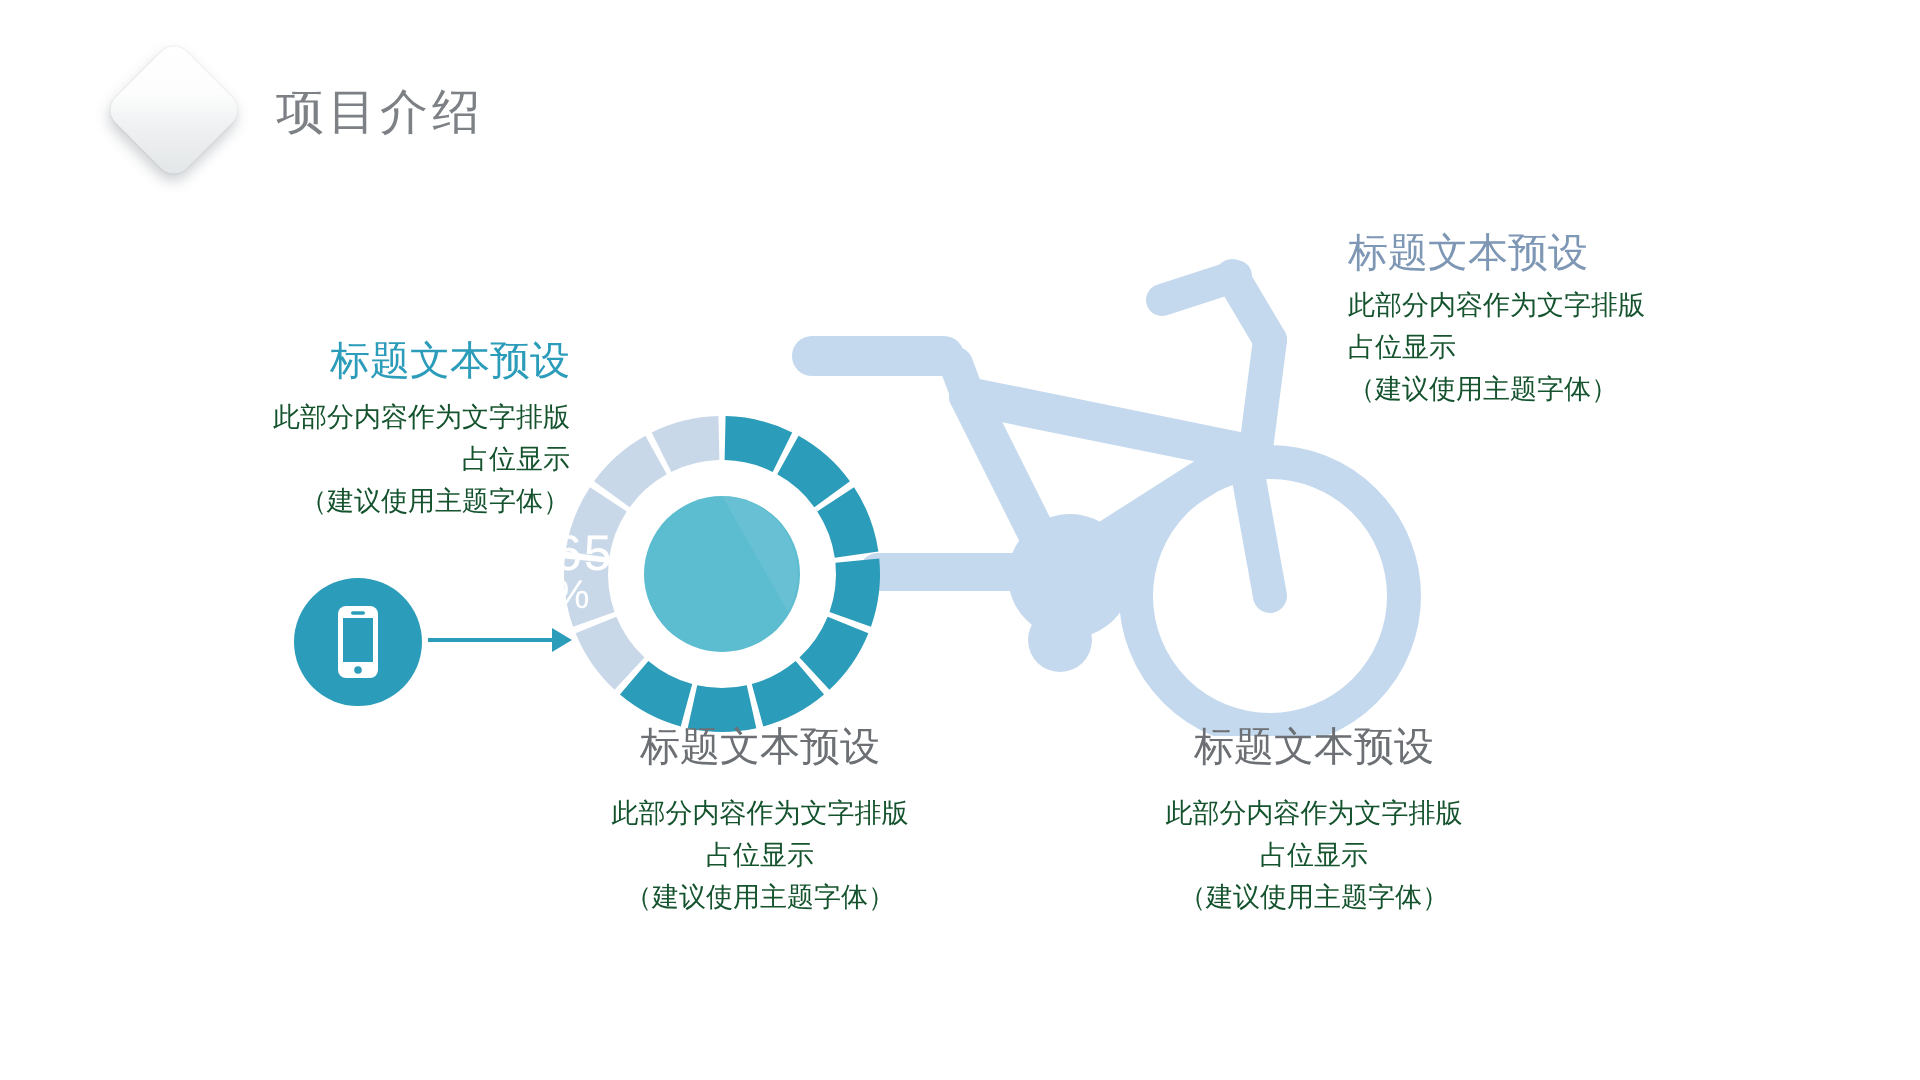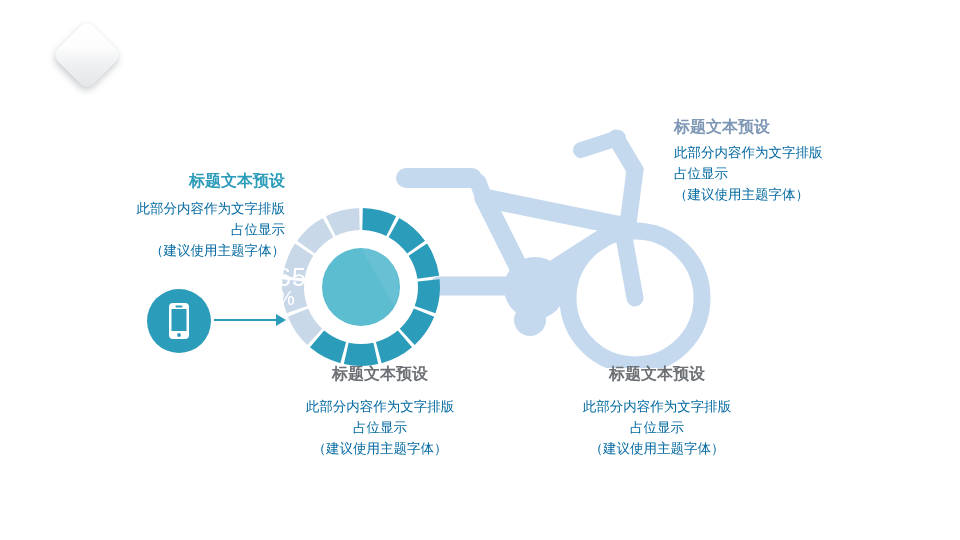--- a/index.html
+++ b/index.html
@@ -49,40 +49,41 @@
   
   #phone-badge {
     position:absolute; left:147px; top:289px; width:64px; height:64px;
     border-radius:50%; background:#2b9cb9;
   }
   #phone-glyph { position:absolute; left:0; top:0; width:64px; height:64px; }
   #flow-arrow { position:absolute; left:214px; top:309px; width:72px; height:22px; }
 
   
   .block { position:absolute; }
-  .block .b-title { font-size:16px; font-weight:bold; line-height:22px; white-space:nowrap; }
-  .block .b-body  { font-size:13.5px; color:#0369a1; line-height:21px; white-space:nowrap; }
+  .block .b-title { font-size:20px; font-weight:normal; line-height:22px; white-space:nowrap; }
+  .block .b-body  { font-size:13.5px; color:#14532d; line-height:21px; white-space:nowrap; }
 
   #block-tl { left:55px;  top:170px; width:230px; text-align:right; }
   #block-tl .b-title { color:#2b9cb9; margin-bottom:6px; }
 
   #block-tr { left:674px; top:116px; width:230px; text-align:left; }
   #block-tr .b-title { color:#7d97b4; margin-bottom:4px; }
 
   #block-bc { left:265px; top:363px; width:230px; text-align:center; }
   #block-bc .b-title { color:#6c7074; margin-bottom:11px; }
 
   #block-br { left:542px; top:363px; width:230px; text-align:center; }
   #block-br .b-title { color:#6c7074; margin-bottom:11px; }
 </style>
 </head>
 <body>
 
 <div id="header">
   <div id="logo-diamond"></div>
+  <div id="header-title">项目介绍</div>
 </div>
 
 <svg id="bicycle" viewBox="0 0 360 260" xmlns="http://www.w3.org/2000/svg">
   <g fill="none" stroke="#c5d9ee" stroke-linecap="round">
 
     <circle cx="257" cy="190" r="67" stroke-width="17"></circle>
 
     <path d="M106 90 L150 178" stroke-width="19"></path>
     <path d="M106 90 L244 118" stroke-width="19"></path>
     <path d="M150 178 L244 118" stroke-width="19"></path>

